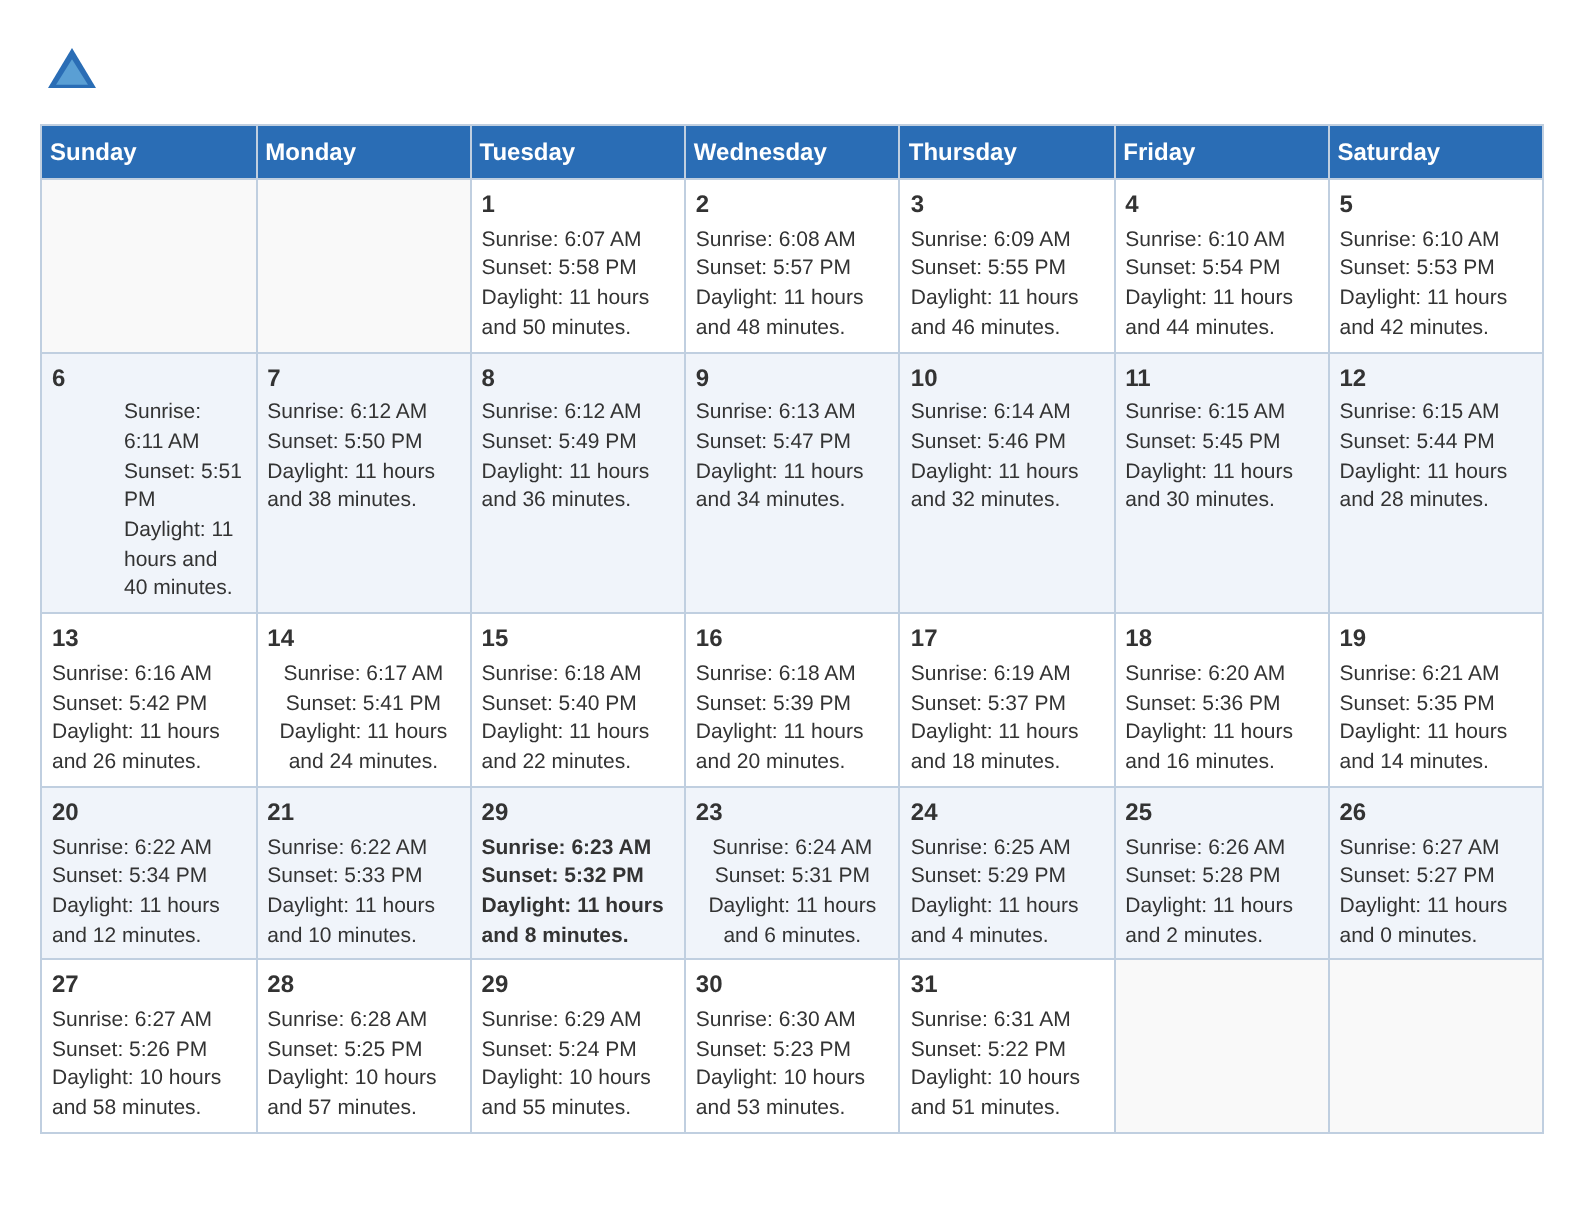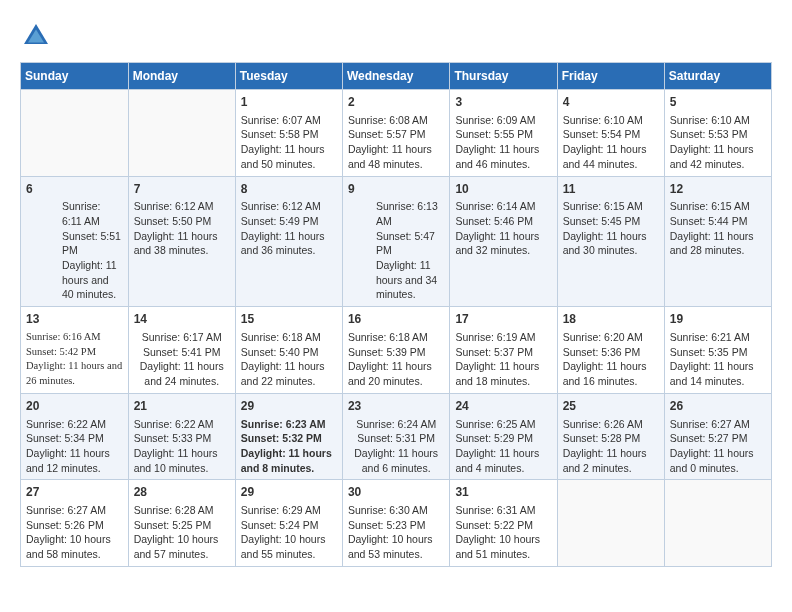--- a/index.html
+++ b/index.html
@@ -169,21 +169,21 @@
 Daylight: 11 hours and 38 minutes.</div>
         </td>
         <td>
           <span class="day-num">8</span>
           <div class="cell-content" style="white-space: pre-line;">Sunrise: 6:12 AM
 Sunset: 5:49 PM
 Daylight: 11 hours and 36 minutes.</div>
         </td>
         <td>
           <span class="day-num">9</span>
-          <div class="cell-content" style="white-space: pre-line; margin-left: 28px;">Sunrise: 6:13 AM
+          <div class="cell-content" style="white-space: pre-line;">Sunrise: 6:13 AM
 Sunset: 5:47 PM
 Daylight: 11 hours and 34 minutes.</div>
         </td>
         <td>
           <span class="day-num">10</span>
           <div class="cell-content" style="white-space: pre-line;">Sunrise: 6:14 AM
 Sunset: 5:46 PM
 Daylight: 11 hours and 32 minutes.</div>
         </td>
         <td>
@@ -195,21 +195,21 @@
         <td>
           <span class="day-num">12</span>
           <div class="cell-content" style="white-space: pre-line;">Sunrise: 6:15 AM
 Sunset: 5:44 PM
 Daylight: 11 hours and 28 minutes.</div>
         </td>
       </tr>
       <tr>
         <td>
           <span class="day-num">13</span>
-          <div class="cell-content" style="white-space: pre-line; font-family: Liberation Serif, serif;">Sunrise: 6:16 AM
+          <div class="cell-content" style="white-space: pre-line;">Sunrise: 6:16 AM
 Sunset: 5:42 PM
 Daylight: 11 hours and 26 minutes.</div>
         </td>
         <td>
           <span class="day-num">14</span>
           <div class="cell-content" style="white-space: pre-line; text-align: center;">Sunrise: 6:17 AM
 Sunset: 5:41 PM
 Daylight: 11 hours and 24 minutes.</div>
         </td>
         <td>

